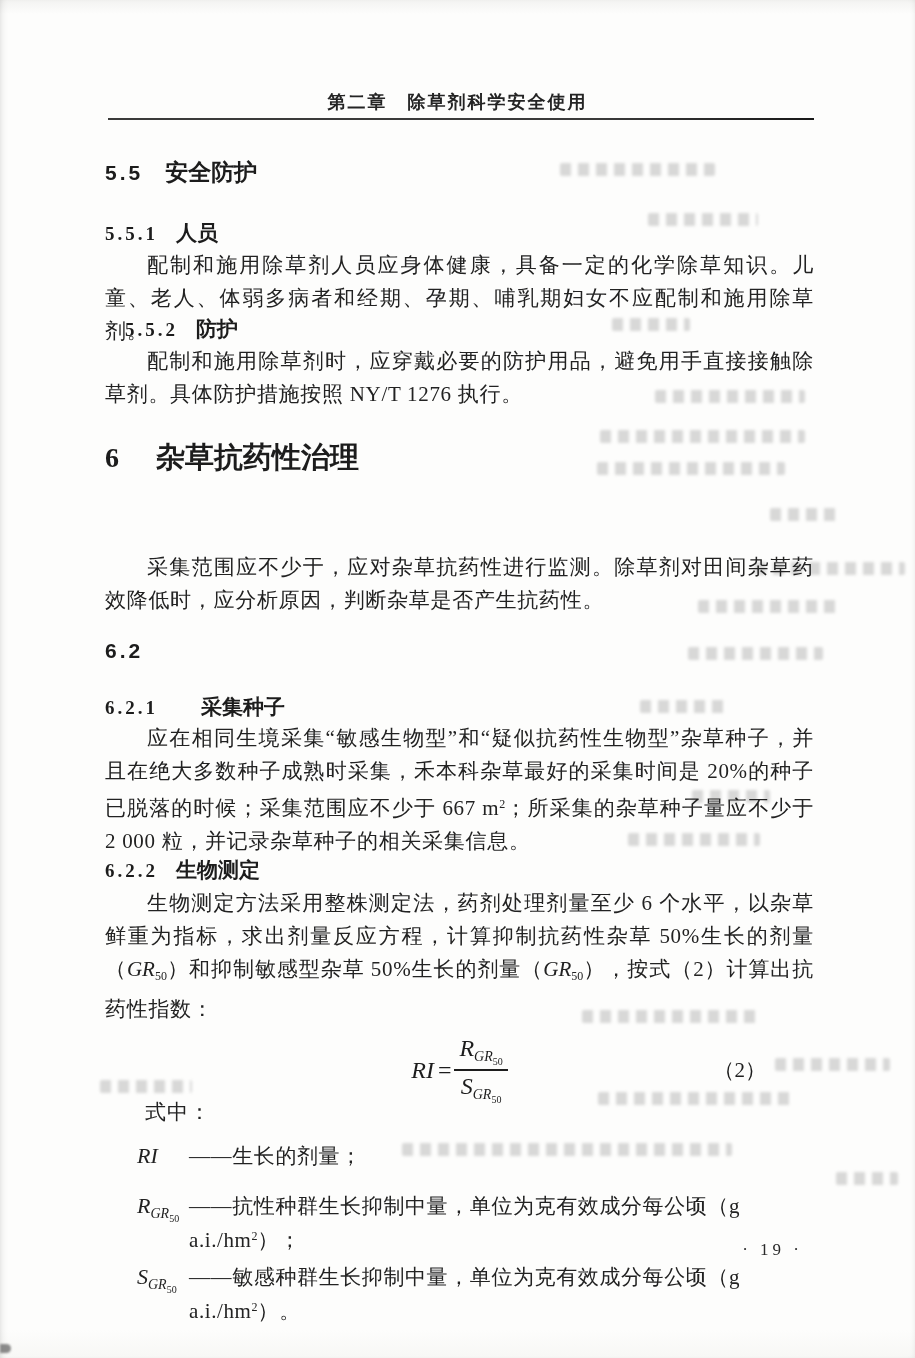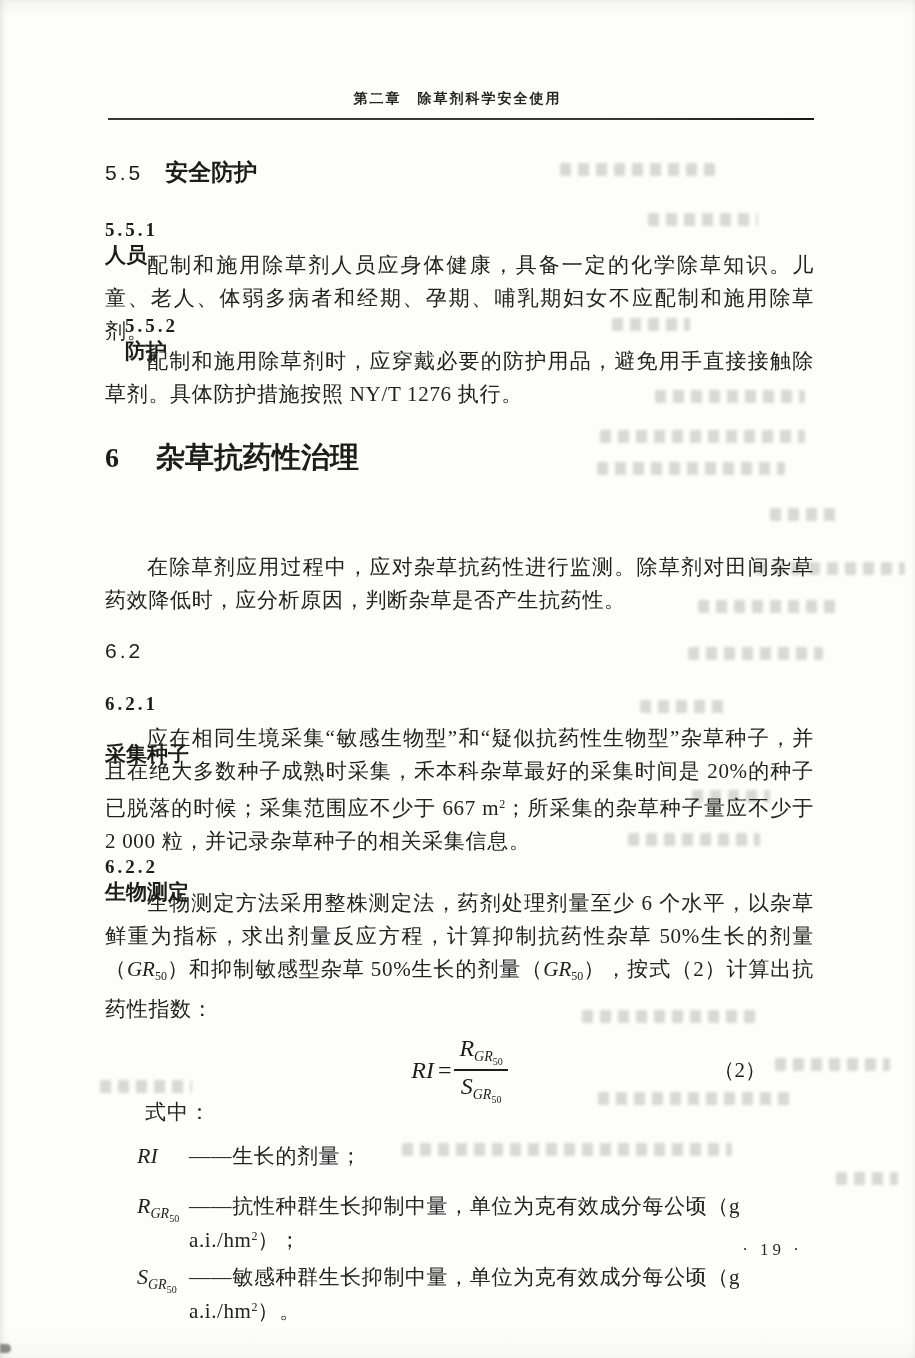--- a/index.html
+++ b/index.html
@@ -11,35 +11,35 @@
     box-shadow:inset 6px 0 10px -8px rgba(0,0,0,.25), inset -4px 0 8px -7px rgba(0,0,0,.18);
     color:#1f1f1f;
     font-family:"Liberation Serif","DejaVu Serif",serif;
     overflow:hidden;
   }
   
   .chapter-header{
     position:absolute;top:90px;left:0;right:0;
     text-align:center;
     font-family:"Liberation Sans","DejaVu Sans",sans-serif;
-    font-weight:bold;font-size:14px;letter-spacing:2px;color:#242424;
+    font-weight:bold;font-size:18px;letter-spacing:2px;color:#242424;
   }
   .header-rule{
     position:absolute;top:118px;left:108px;width:706px;height:2px;
     background:linear-gradient(90deg,#3a3a3a 0 70%,#191919 100%);
   }
   
   .h{position:absolute;left:105px;right:101px;display:flex;align-items:baseline;
      font-family:"Liberation Sans","DejaVu Sans",sans-serif;font-weight:bold;color:#1c1c1c;}
   .h .num{letter-spacing:3px;white-space:pre;}
   .num-serif{font-family:"Liberation Serif","DejaVu Serif",serif;font-weight:bold;}
-  .num-light{font-family:"Liberation Sans","DejaVu Sans",sans-serif;font-weight:400;}
+  .num-light{font-family:"Liberation Sans","DejaVu Sans",sans-serif;font-weight:700;}
   .h1{font-size:29px;}                 .h1 .num{margin-right:34px;font-size:28px;}
   .h2{font-size:23px;}                 .h2 .num{margin-right:22px;font-size:21px;}
-  .h3{font-size:21px;flex-direction:column;}                 .h3 .num{margin-right:18px;font-size:19px;}
+  .h3{font-size:21px;}                 .h3 .num{margin-right:18px;font-size:19px;}
   .pos-h55 {top:157px;} .pos-h551{top:219px;} .pos-h552{top:315px;margin-left:20px;}
   .pos-h6  {top:438px;} .pos-h61 {top:504px;} .pos-h62 {top:639px;}
   .pos-h621{top:693px;gap:25px;} .pos-h622{top:856px;}
   
   .para{
     position:absolute;left:105px;right:101px;margin:0;
     font-size:21px;line-height:33px;letter-spacing:.7px;
     text-align:justify;text-indent:2em;color:#222;
   }
   .pos-p551{top:249px;} .pos-p552{top:345px;} .pos-p61{top:551px;}
@@ -121,21 +121,21 @@
     <span class="num num-serif">5.5.2</span>
     <span>防护</span>
   </div>
   <p class="para pos-p552">配制和施用除草剂时，应穿戴必要的防护用品，避免用手直接接触除草剂。具体防护措施按照 NY/T 1276 执行。</p>
 
   <div class="h h1 pos-h6">
     <span class="num num-serif">6</span>
     <span>杂草抗药性治理</span>
   </div>
 
-  <p class="para pos-p61">在除草剂应用过程中，应对杂草抗药性进行监测。除草剂对田间杂草药效降低时，应分析原因，判断杂草是否产生抗药性。</p>
+  <p class="para pos-p61">采集范围应不少于，应对杂草抗药性进行监测。除草剂对田间杂草药效降低时，应分析原因，判断杂草是否产生抗药性。</p>
 
   <div class="h h2 pos-h62">
     <span class="num num-light">6.2</span>
   </div>
 
   <div class="h h3 pos-h621">
     <span class="num num-serif">6.2.1</span>
     <span>采集种子</span>
   </div>
   <p class="para pos-p621"><span>应在相同生境采集“敏感生物型”和“疑似抗药性生物型”杂草种子，并且在绝大多数种子成熟时采集，禾本科杂草最好的采集时间是 20%的种子已脱落的时候；采集范围应不少于 667 m</span><sup class="sup">2</sup><span>；所采集的杂草种子量应不少于 2 000 粒，并记录杂草种子的相关采集信息。</span></p>

